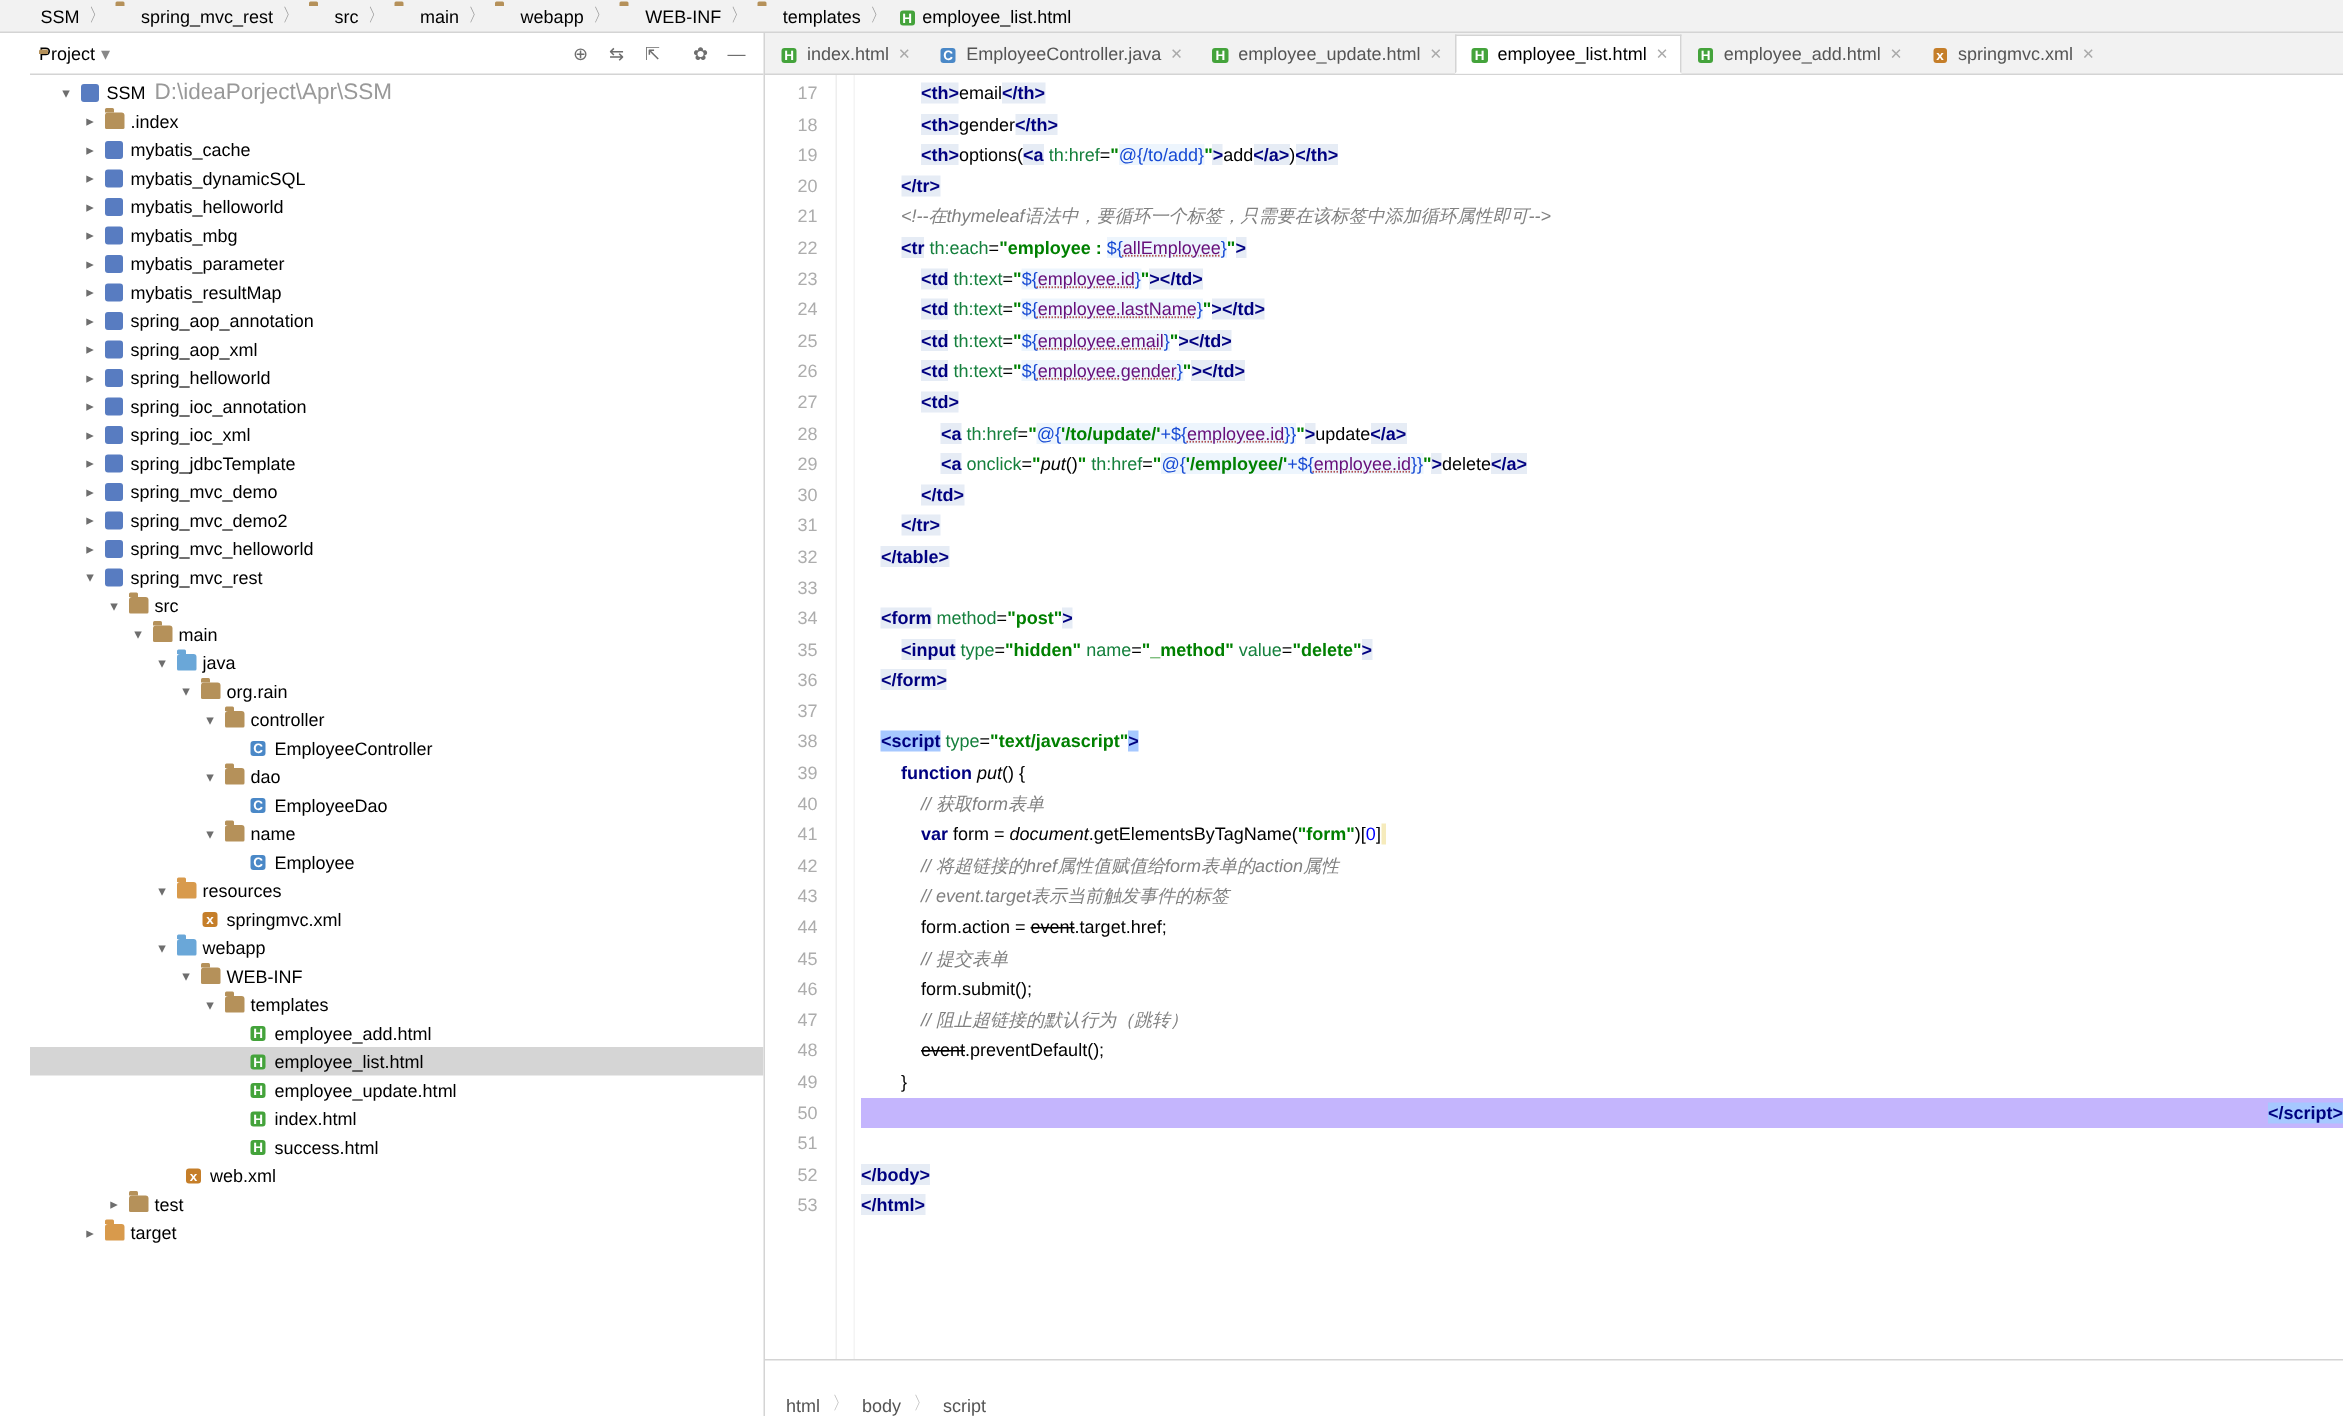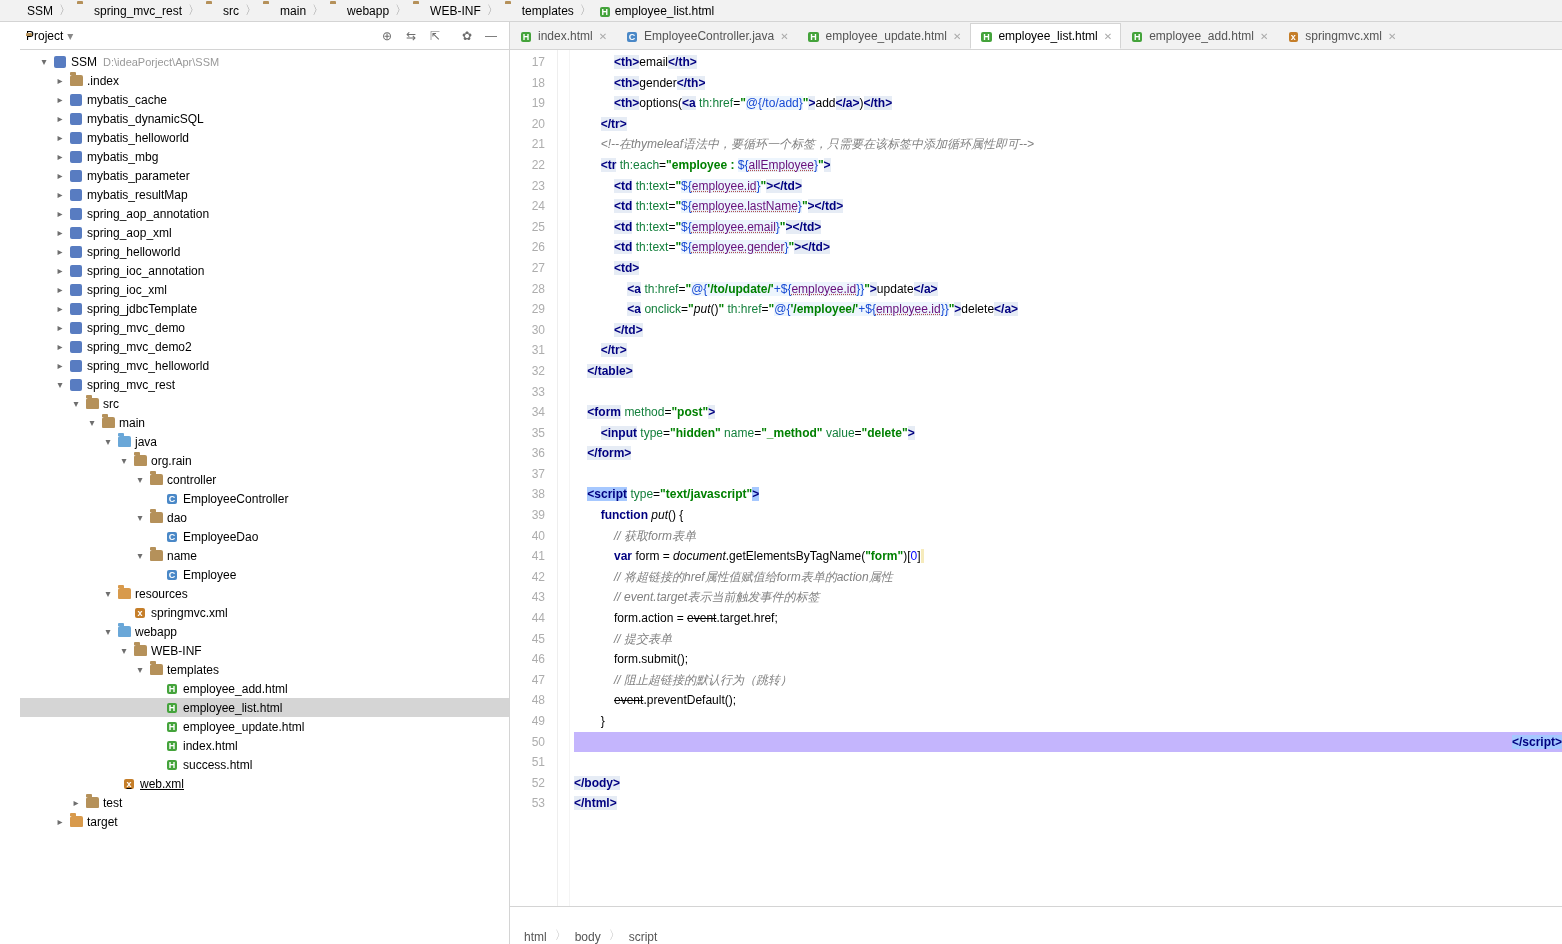--- a/index.html
+++ b/index.html
@@ -16,21 +16,21 @@
 .proj-panel { width:490px; border-right:1px solid #d4d4d4; display:flex; flex-direction:column; background:#fff;}
 .proj-head { height:28px; border-bottom:1px solid #d4d4d4; display:flex; align-items:center; padding:0 6px; }
 .proj-head .title { display:flex; align-items:center; flex:1; }
 .proj-head .title .arrow{ margin-left:4px; color:#888;}
 .proj-head .tbicon { width:18px; height:18px; margin:0 3px; color:#6e6e6e; display:flex; align-items:center; justify-content:center; cursor:pointer;}
 .tree { flex:1; overflow:auto; padding:2px 0; }
 .tree .node { display:flex; align-items:center; height:19px; white-space:nowrap; cursor:pointer;}
 .tree .node.sel { background:#d5d5d5; }
 .tree .twist { width:16px; display:flex; justify-content:center; color:#6e6e6e; font-size:10px;}
 .tree .ic { width:16px; height:15px; margin-right:3px; display:inline-flex; align-items:center; justify-content:center;}
-.tree .hint { color:#999; margin-left:6px; font-size:11px;}
+.tree .hint { color:#999; margin-left:6px; font-size:15px;}
 
 
 .editor { flex:1; display:flex; flex-direction:column; min-width:0;}
 .tabs { display:flex; height:28px; border-bottom:1px solid #d4d4d4; background:#f2f2f2; align-items:flex-end;}
 .tab { display:flex; align-items:center; padding:0 8px; height:26px; border:1px solid transparent; cursor:pointer; color:#555;}
 .tab.active { background:#fff; border:1px solid #d4d4d4; border-bottom:1px solid #fff; color:#000;}
 .tab .ic { margin-right:5px;}
 .tab .x { margin-left:6px; color:#aaa; font-size:10px;}
 .code-area { flex:1; display:flex; overflow:hidden; font-family:"JetBrains Mono","Consolas",monospace; font-size:13px; background:#fff;}
 .gutter { width:48px; text-align:right; color:#adadad; padding:2px 12px 0 0; user-select:none; background:#fff; border-right:1px solid #eee;}
@@ -389,21 +389,21 @@
           </span>
           <span>index.html</span>
         </div>
         <div class="node" style="padding-left: 128px;">
           <span class="twist"></span>
           <span class="ic">
             <span class="ic-html"></span>
           </span>
           <span>success.html</span>
         </div>
-        <div class="node" style="padding-left: 85px; text-decoration: underline;">
+        <div class="node" style="padding-left: 85px;">
           <span class="twist"></span>
           <span class="ic">
             <span class="ic-html ic-xml"></span>
           </span>
           <span>web.xml</span>
         </div>
         <div class="node" style="padding-left: 48px;">
           <span class="twist">▸</span>
           <span class="ic">
             <span class="ic-folder "></span>

